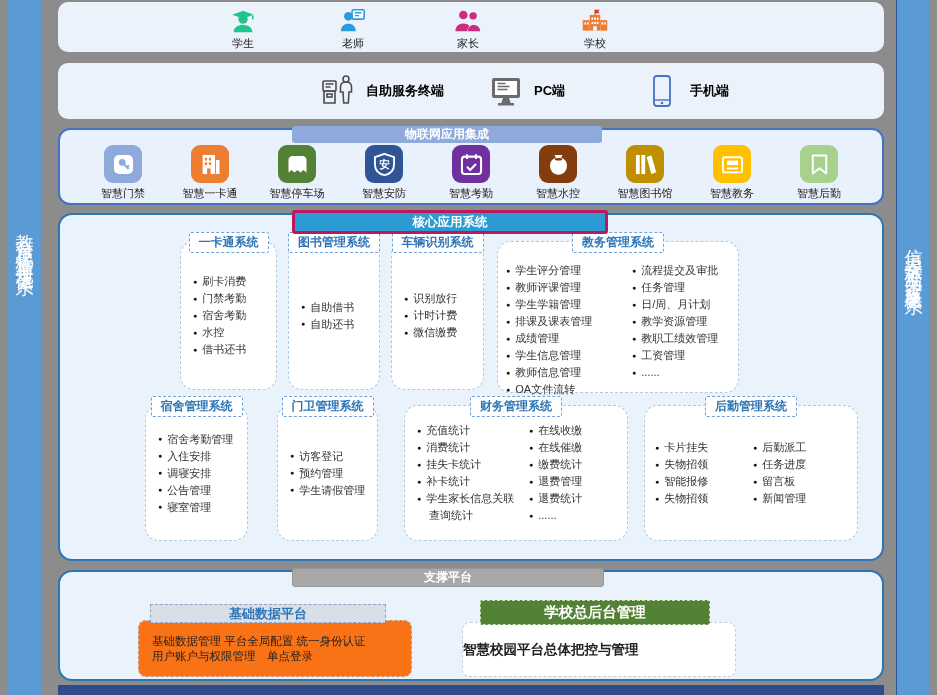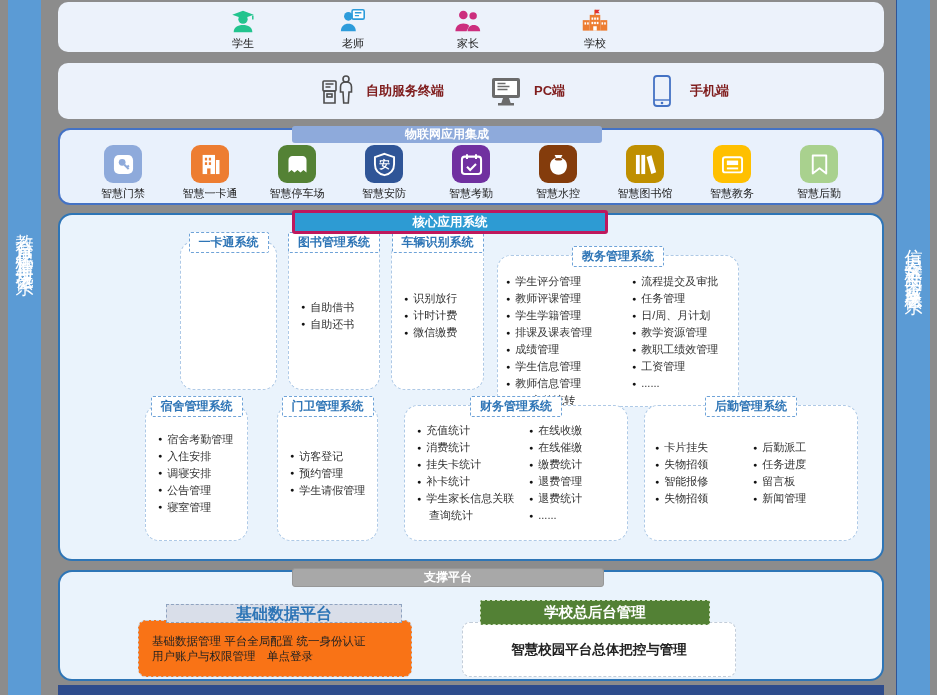--- a/index.html
+++ b/index.html
@@ -29,21 +29,21 @@
   .ulabel{font-size:11px;color:#1a1a1a;}
 
   
   .terminals{top:63px;height:56px;}
   .term{position:absolute;top:10px;height:36px;display:flex;align-items:center;gap:10px;}
   .terminals > div:nth-of-type(1){left:262px;}
   .terminals > div:nth-of-type(2){left:430px;}
   .terminals > div:nth-of-type(3){left:586px;}
   .ticon{width:36px;height:36px;}
   .ticon svg{width:100%;height:100%;display:block;}
-  .tlabel{font-size:13px;font-weight:700;color:#7f1d1d;}
+  .tlabel{font-size:13px;font-weight:700;color:#000000;}
 
   
   .sec-header{position:absolute;left:232px;width:310px;text-align:center;color:#fff;
               font-weight:700;border-radius:3px;z-index:3;}
   .iot-header{top:-4px;height:17px;line-height:17px;font-size:12px;background:#8EAADB;}
   .core-header{top:-5px;height:18px;line-height:18px;font-size:12.5px;background:#2D9BD3;border:3px solid #be185d;}
   .support-header{top:-4px;height:17px;line-height:17px;font-size:12px;background:#A8A8A8;border:1px solid #979797;}
 
   
   .iot{top:128px;height:77px;background:#E9F1FC;border:2px solid #4472C4;border-radius:12px;}
@@ -61,45 +61,45 @@
             border:1.5px dashed #6FA3D8;color:#2E75B6;font-weight:700;font-size:12px;
             padding:1px 9px;white-space:nowrap;border-radius:2px;z-index:2;}
   .feat{list-style:none;margin:0;padding:0 0 0 12px;}
   .feat li{font-size:11px;color:#333;line-height:16.5px;white-space:nowrap;}
   .feat li::before{content:"●";font-size:7px;vertical-align:1.5px;margin-right:5px;color:#111;}
   .feat.wrap li{white-space:normal;text-indent:-12px;padding-left:12px;}
   .cols{display:flex;}
   .c-onecard{left:120px;top:26px;width:97px;height:149px;}
   .c-library{left:228px;top:26px;width:92px;height:149px;}
   .c-vehicle{left:331px;top:26px;width:93px;height:149px;}
-  .c-academic{left:437px;top:40px;width:242px;height:152px;justify-content:center;padding-top:20px;}
+  .c-academic{left:437px;top:26px;width:242px;height:152px;justify-content:flex-start;padding-top:20px;}
   .c-academic .feat{padding-left:8px;}
   .c-academic .cols > ul:first-child{width:118px;}
   .c-dorm{left:85px;top:190px;width:103px;height:136px;}
   .c-gate{left:217px;top:190px;width:101px;height:136px;}
   .c-finance{left:344px;top:190px;width:224px;height:136px;}
   .c-finance .cols > ul:first-child{width:100px;}
   .c-logistics{left:584px;top:190px;width:214px;height:136px;}
   .c-logistics .feat{padding-left:10px;}
   .c-logistics .cols > ul:first-child{width:88px;}
 
   
   .support{top:570px;height:111px;background:#EAF3FC;border:2px solid #2E75B6;border-radius:14px;}
-  .base-pill{position:absolute;left:106px;top:32px;width:236px;height:19px;line-height:17px;background:#D9DEE9;
-             border:1.5px dashed #8FA3C0;color:#2E75B6;font-weight:700;font-size:16px;text-align:center;
+  .base-pill{position:absolute;left:90px;top:32px;width:236px;height:19px;line-height:17px;background:#D9DEE9;
+             border:1.5px dashed #8FA3C0;color:#2E75B6;font-weight:700;font-size:13px;text-align:center;
              box-sizing:border-box;z-index:2;}
   .base-box{position:absolute;left:78px;top:48px;width:274px;height:57px;background:#f97316;
             border:1.5px dashed #C3CDD9;border-radius:8px;box-sizing:border-box;
             padding:13px 0 12px 13px;font-size:11.5px;color:#222;line-height:15px;}
   .admin-pill{position:absolute;left:420px;top:28px;width:230px;height:25px;line-height:22px;background:#538135;
               border:1.5px dashed #CFE0C0;color:#fff;font-weight:700;font-size:14.5px;text-align:center;
               box-sizing:border-box;border-radius:2px;z-index:2;}
   .admin-box{position:absolute;left:402px;top:50px;width:274px;height:55px;background:#fff;
              border:1.5px dashed #C3CDD9;border-radius:8px;box-sizing:border-box;display:flex;
-             align-items:center;justify-content:center;font-size:13.5px;font-weight:700;color:#222;}
+             align-items:center;font-size:13.5px;font-weight:700;color:#222;}
 </style>
 </head>
 <body>
 
 <div class="stage">
 
   <div class="side left">
     <span>教育信息化标准与规范体系</span>
   </div>
   <div class="side right">
@@ -318,20 +318,28 @@
           <span class="tile-label">智慧后勤</span>
         </div>
       </div>
   </div>
 
   <div class="panel core">
     <div class="sec-header core-header">核心应用系统</div>
 
     <div class="sysbox c-onecard">
       <div class="systitle">一卡通系统</div>
+      <ul class="feat">
+
+      <li>刷卡消费</li>
+          <li>门禁考勤</li>
+          <li>宿舍考勤</li>
+          <li>水控</li>
+          <li>借书还书</li>
+        </ul>
     </div>
 
     <div class="sysbox c-library">
       <div class="systitle">图书管理系统</div>
       <ul class="feat">
 
       <li>自助借书</li>
           <li>自助还书</li>
         </ul>
     </div>

